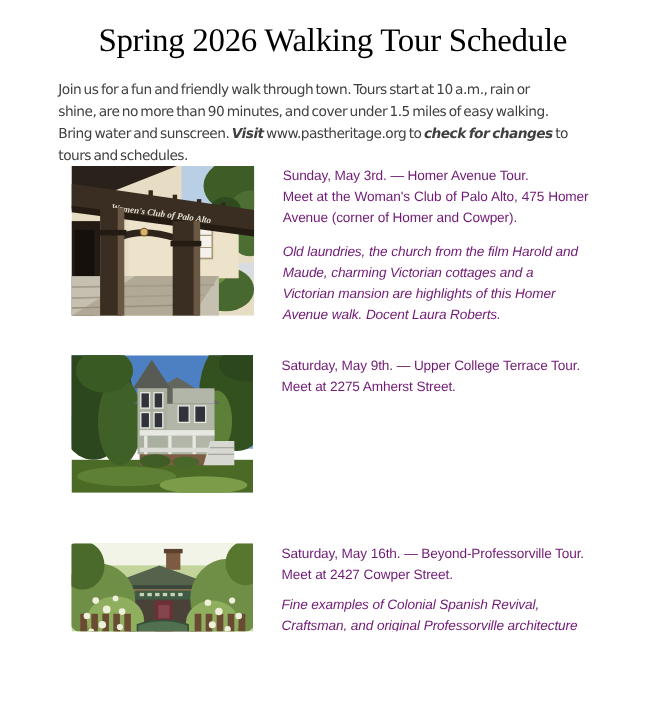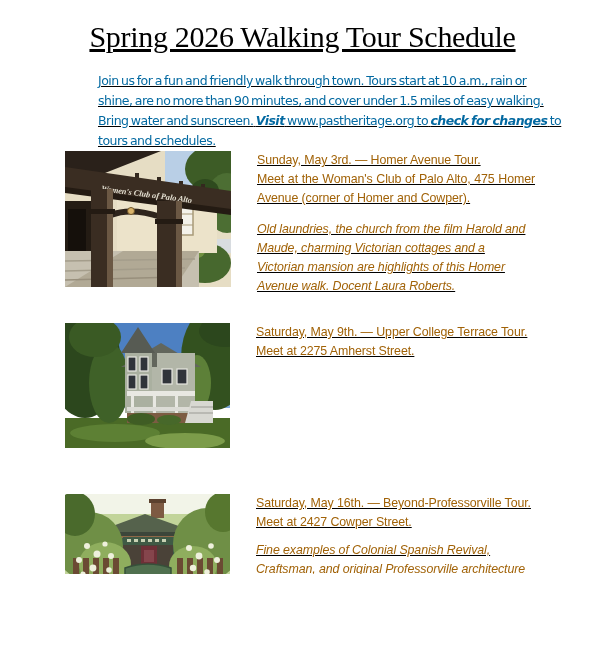--- a/index.html
+++ b/index.html
@@ -4,62 +4,61 @@
 <style>
   * { margin:0; padding:0; box-sizing:border-box; }
   html,body { background:#ffffff; }
   .page {
     position:relative;
     width:605px; height:574px;
     background:#ffffff;
     overflow:hidden;
     font-family:"Liberation Sans", sans-serif;
     color:#000;
-    text-decoration:underline;
   }
   .page-title {
     padding-top:20px;
     text-align:center;
     font-family:"Liberation Serif", serif;
     font-weight:normal;
     font-size:30px;
     line-height:34px;
     letter-spacing:-0.3px;
     color:#000;
   }
   .intro {
-    margin:17px 0 0 98px;
+    margin:17px 0 0 53px;
     width:464px;
     font-family:"DejaVu Sans", sans-serif;
     font-size:12.5px;
     line-height:20px;
     letter-spacing:-0.5px;
     word-spacing:-1.2px;
-    color:#0369a1;
+    color:#404040;
   }
   .bi { font-weight:bold; font-style:italic; }
   .tour {
     display:flex;
     align-items:flex-start;
     margin-left:65px;
   }
   .tour-1 { margin-top:0;  height:153px; }
   .tour-2 { margin-top:19px; height:152px; }
   .tour-3 { margin-top:19px; height:142px; }
   .tour-photo {
     flex:none;
     margin-right:26px;
     display:block;
   }
   .tour-text {
     width:278px;
     font-size:12.4px;
     line-height:19px;
     letter-spacing:-0.1px;
-    color:#a16207;
+    color:#701a75;
   }
   .date-heading { white-space:nowrap; }
   .meet-text { text-align:justify; }
   .tour-desc { font-style:italic; margin-top:12px; }
   .tour-3 .tour-desc { margin-top:9px; }
   svg { display:block; }
   .sign-text {
     font-family:"Liberation Serif", serif;
     font-style:italic;
     font-weight:bold;

